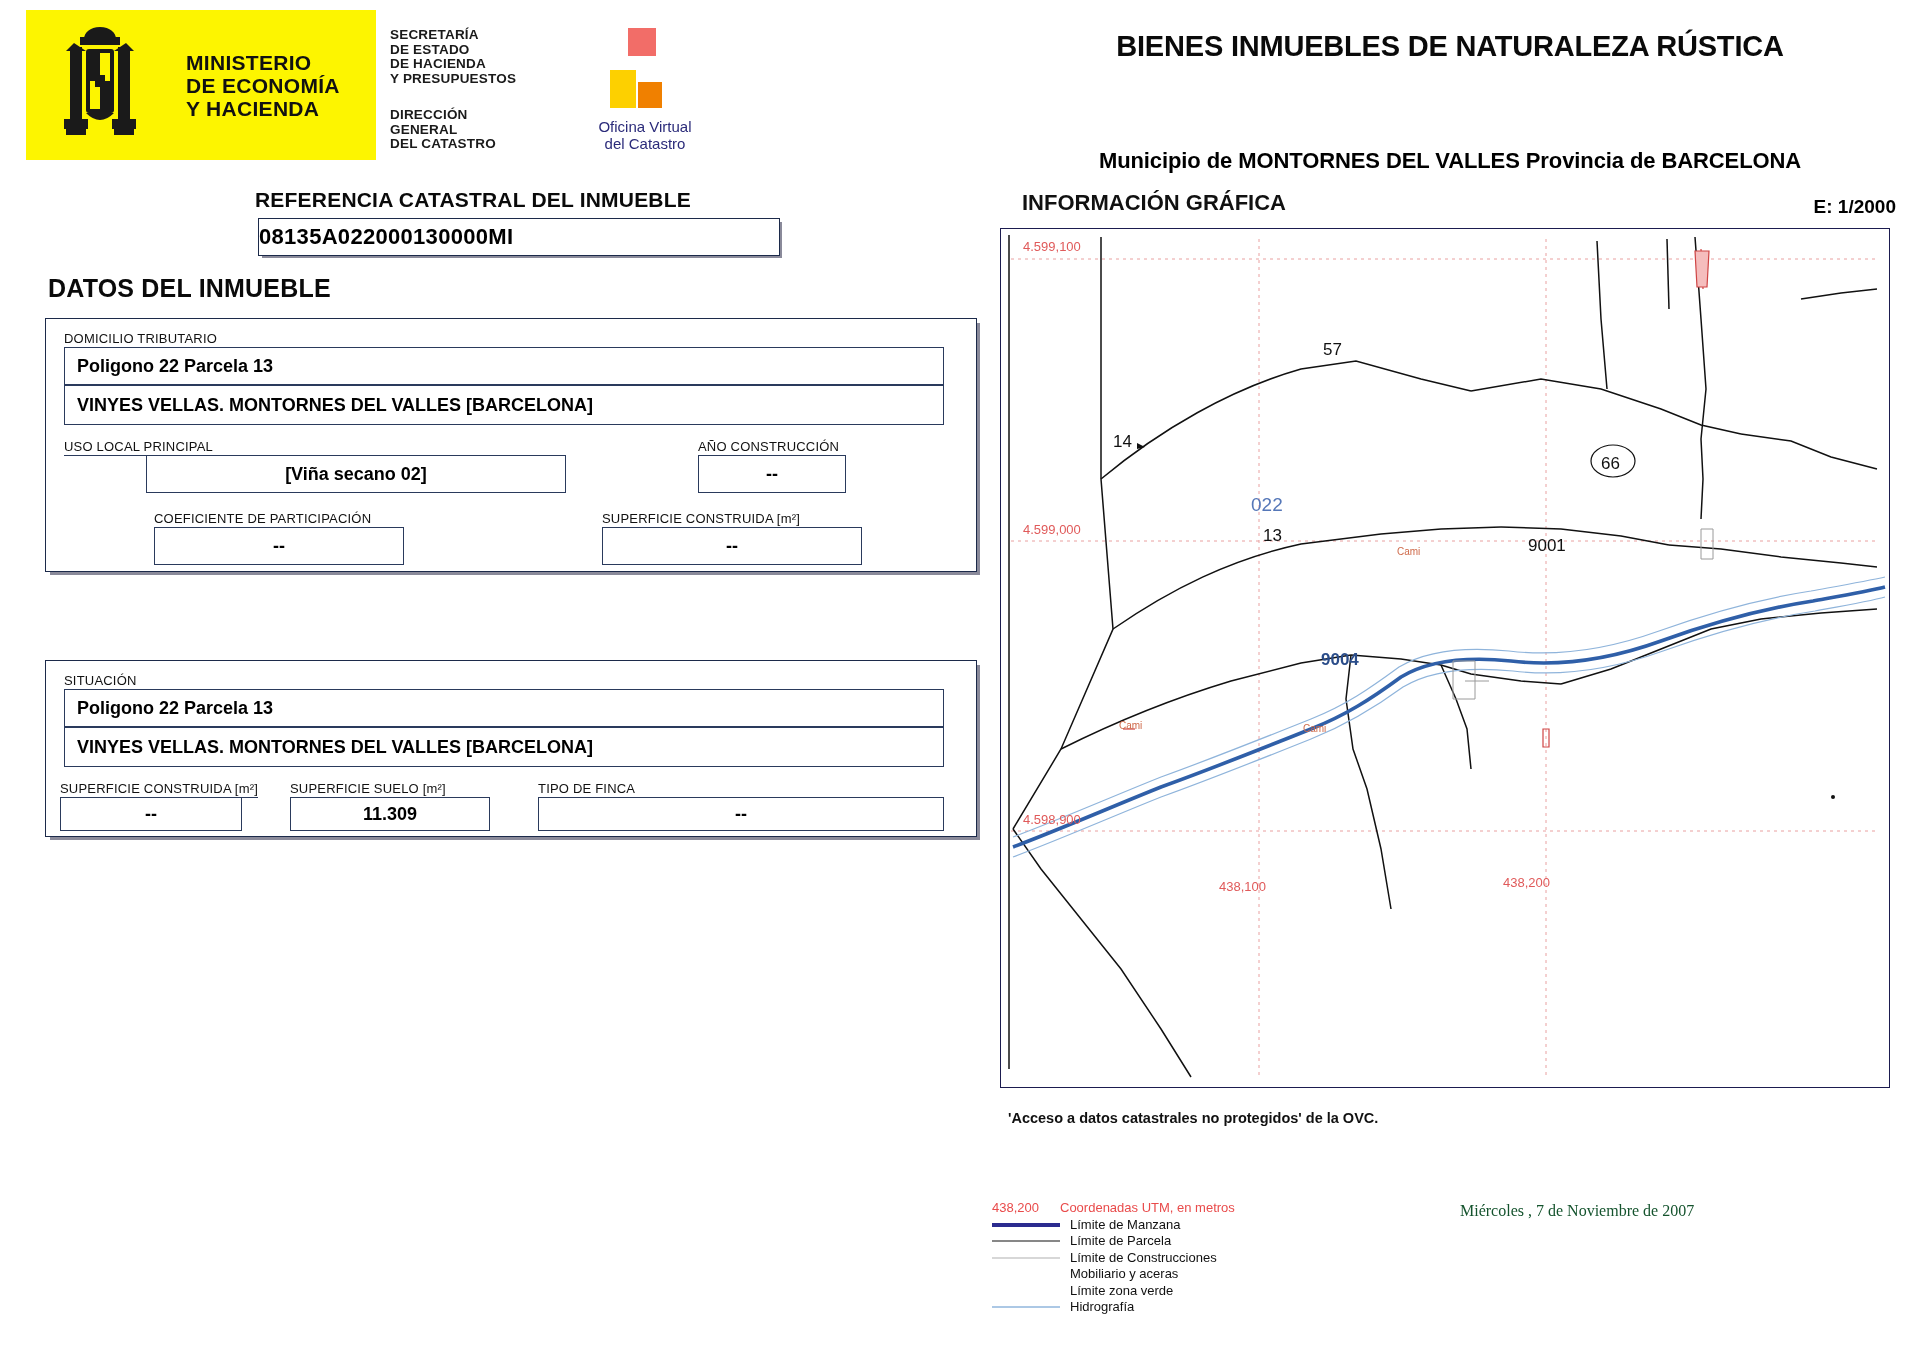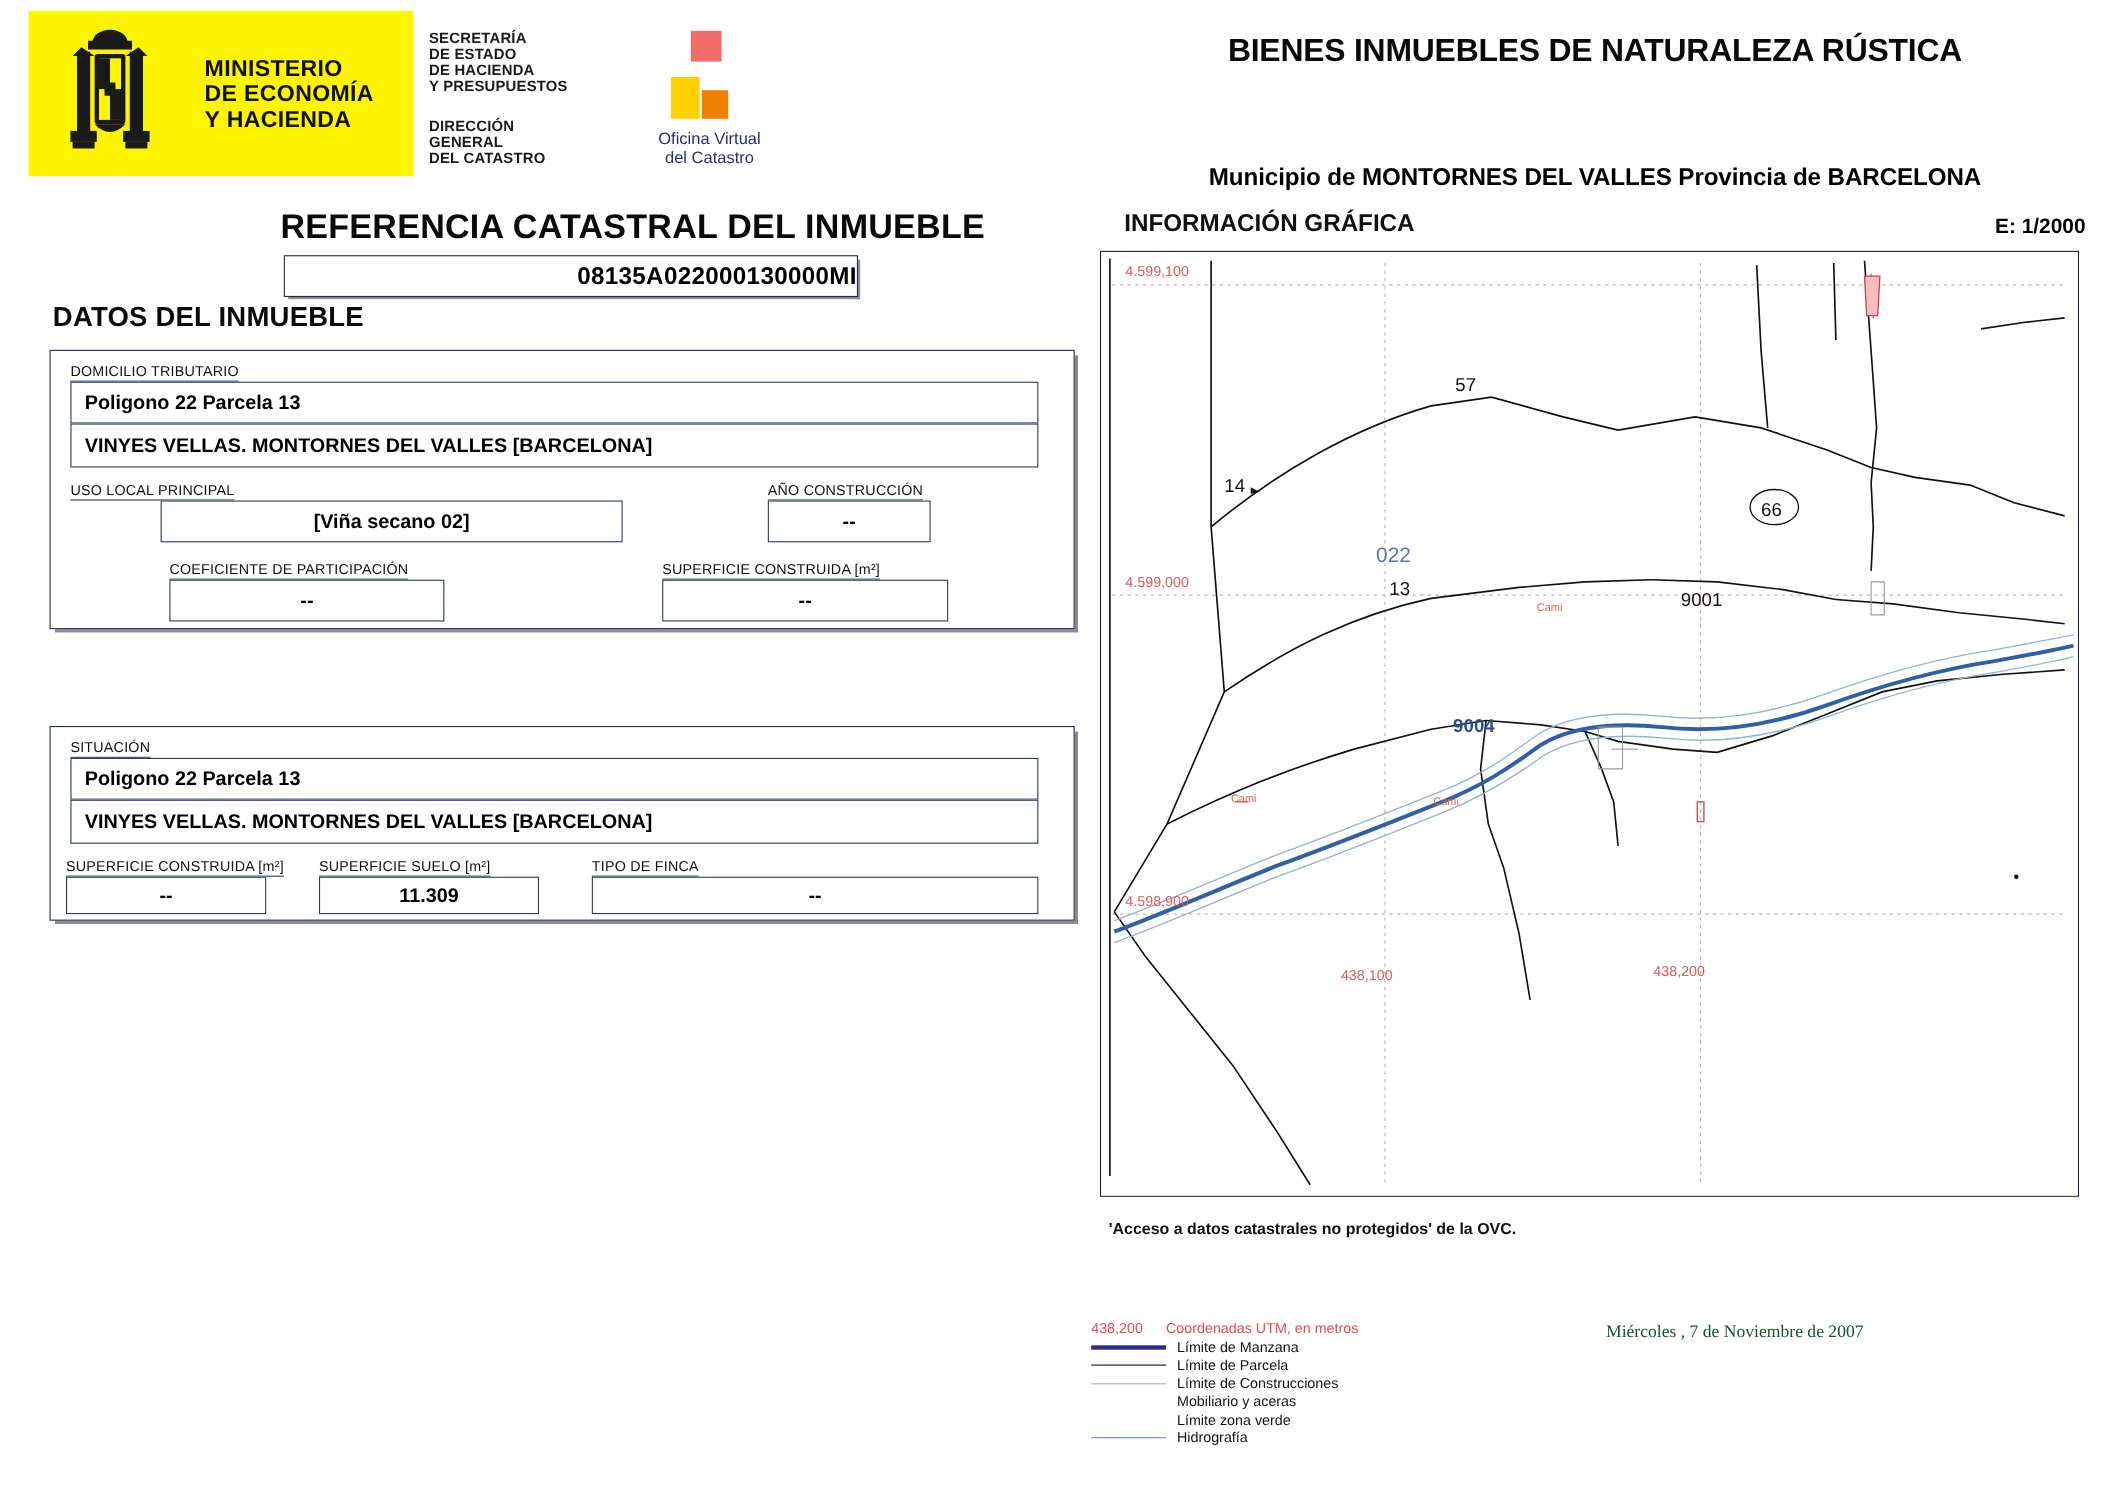--- a/index.html
+++ b/index.html
@@ -96,38 +96,37 @@
     color: #2b2b7a;
     text-align: center;
     width: 170px;
   }
 
   
   .ref-title {
     position: absolute;
     left: 255px;
     top: 188px;
-    font-size: 31px;
+    font-size: 21px;
     font-weight: bold;
     letter-spacing: 0.2px;
     color: #0a0a0a;
   }
   .ref-box {
     position: absolute;
     left: 258px;
     top: 218px;
     width: 520px;
     height: 36px;
     border: 1.6px solid #1c2a4a;
     box-shadow: 3px 3px 0 -1px #8a8a9a;
     background: #fff;
     display: flex;
     align-items: center;
-    justify-content: flex-end;
-    margin-top: 14px;
+    justify-content: flex-start;
   }
   .ref-value {
     font-size: 22px;
     font-weight: bold;
     letter-spacing: 0.3px;
   }
 
   .section-title {
     position: absolute;
     font-size: 25px;

